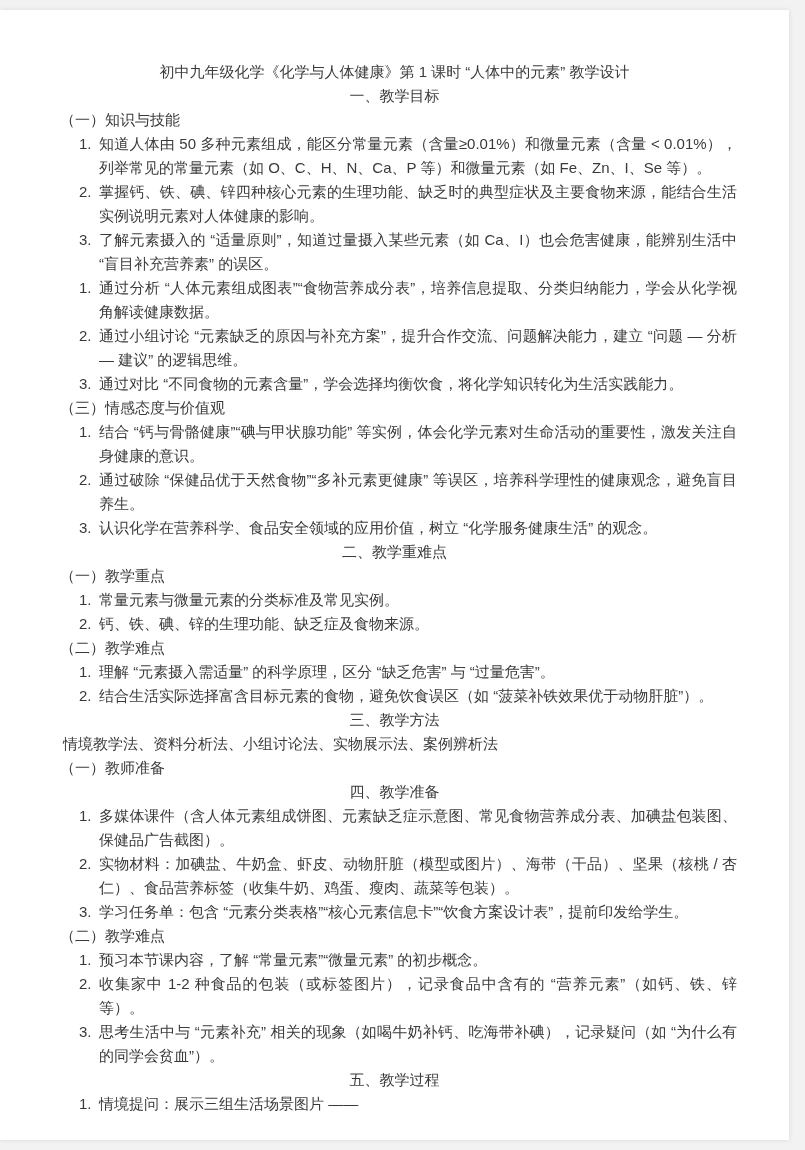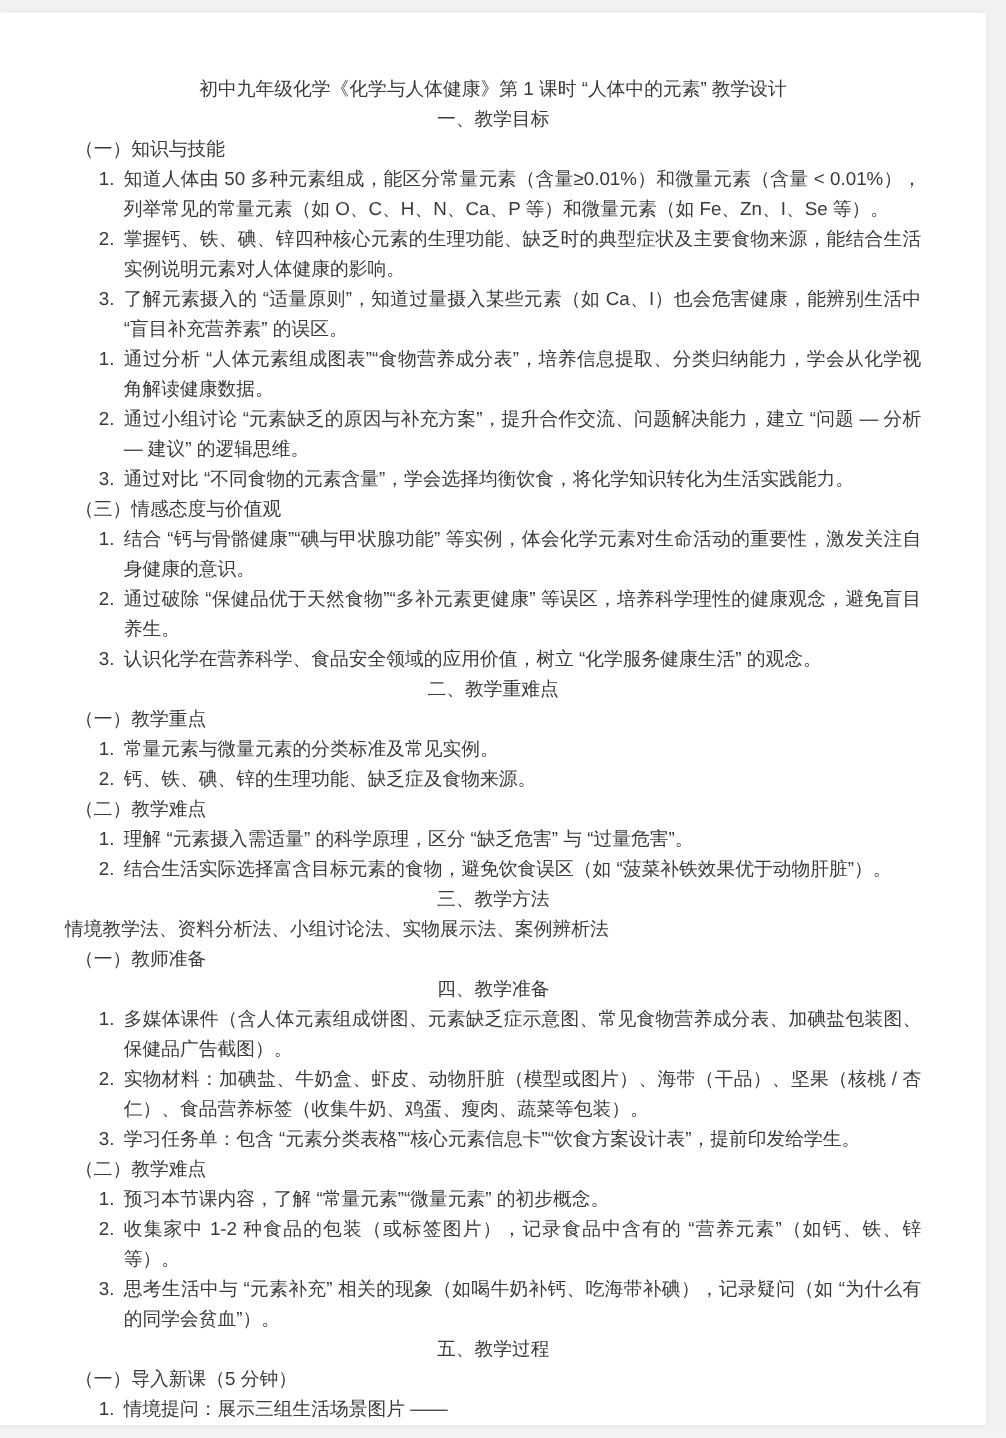--- a/index.html
+++ b/index.html
@@ -29,21 +29,21 @@
     margin: 0;
     font-size: 15px;
     font-weight: normal;
     text-align: center;
     line-height: 24px;
     color: #3a3a3a;
   }
   .block { margin: 0; }
   .h1 { margin-left: 0; text-align: center; }
   .h2 { margin-left: 8px; }
-  .p  { margin-left: 0; text-align: justify; }
+  .p  { margin-left: 11px; text-align: justify; }
   .li { display: flex; margin-left: 27px; }
   .li .num {
     flex: none;
     width: 20px;
     text-align: left;
   }
   .li .li-text {
     flex: 1;
     text-align: justify;
   }
@@ -135,19 +135,18 @@
       </div>
       <div class="block li">
         <span class="num">2.</span>
         <span class="li-text">收集家中 1-2 种食品的包装（或标签图片），记录食品中含有的 “营养元素”（如钙、铁、锌等）。</span>
       </div>
       <div class="block li">
         <span class="num">3.</span>
         <span class="li-text">思考生活中与 “元素补充” 相关的现象（如喝牛奶补钙、吃海带补碘），记录疑问（如 “为什么有的同学会贫血”）。</span>
       </div>
       <div class="block h1">五、教学过程</div>
-      <div class="block h2">（一）导入新课（5 分钟）</div>
       <div class="block li">
         <span class="num">1.</span>
         <span class="li-text">情境提问：展示三组生活场景图片 ——</span>
       </div>
     </div>
 </div>
 
 </body></html>

